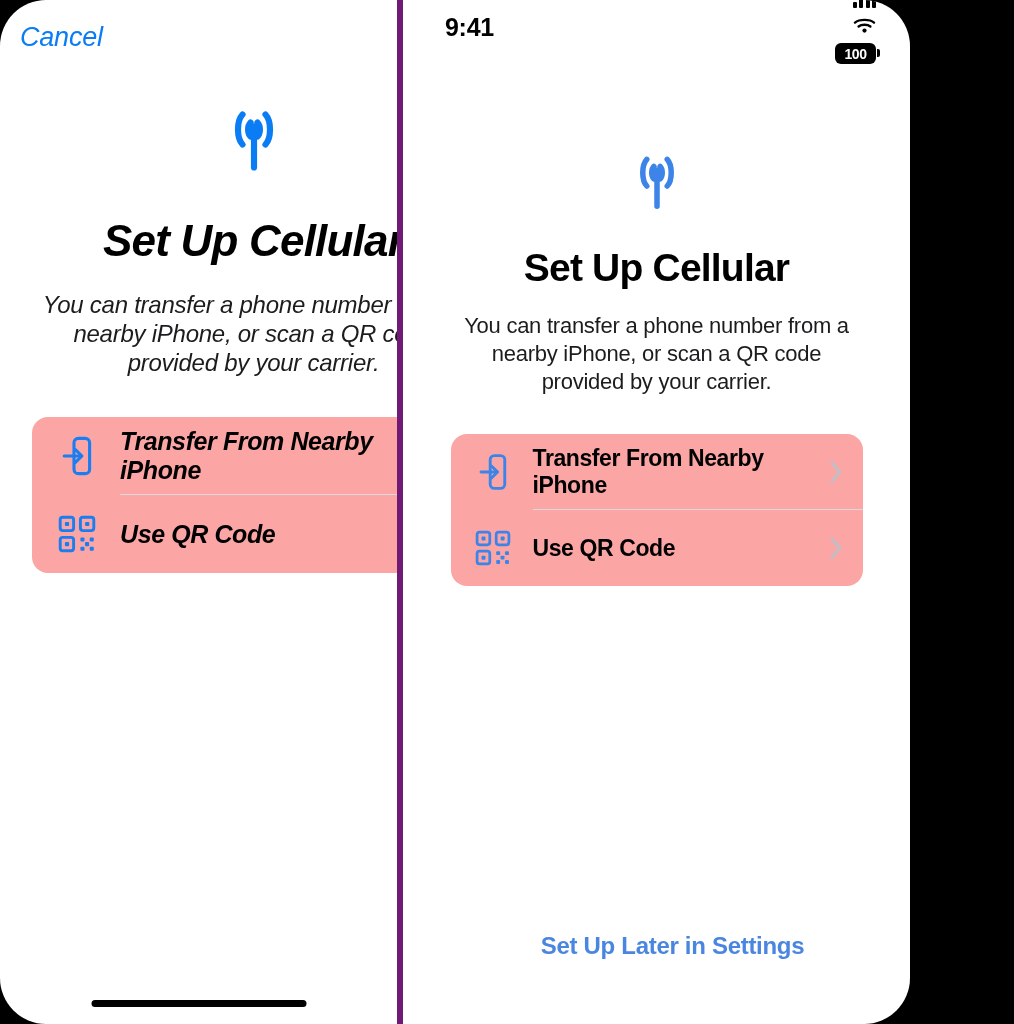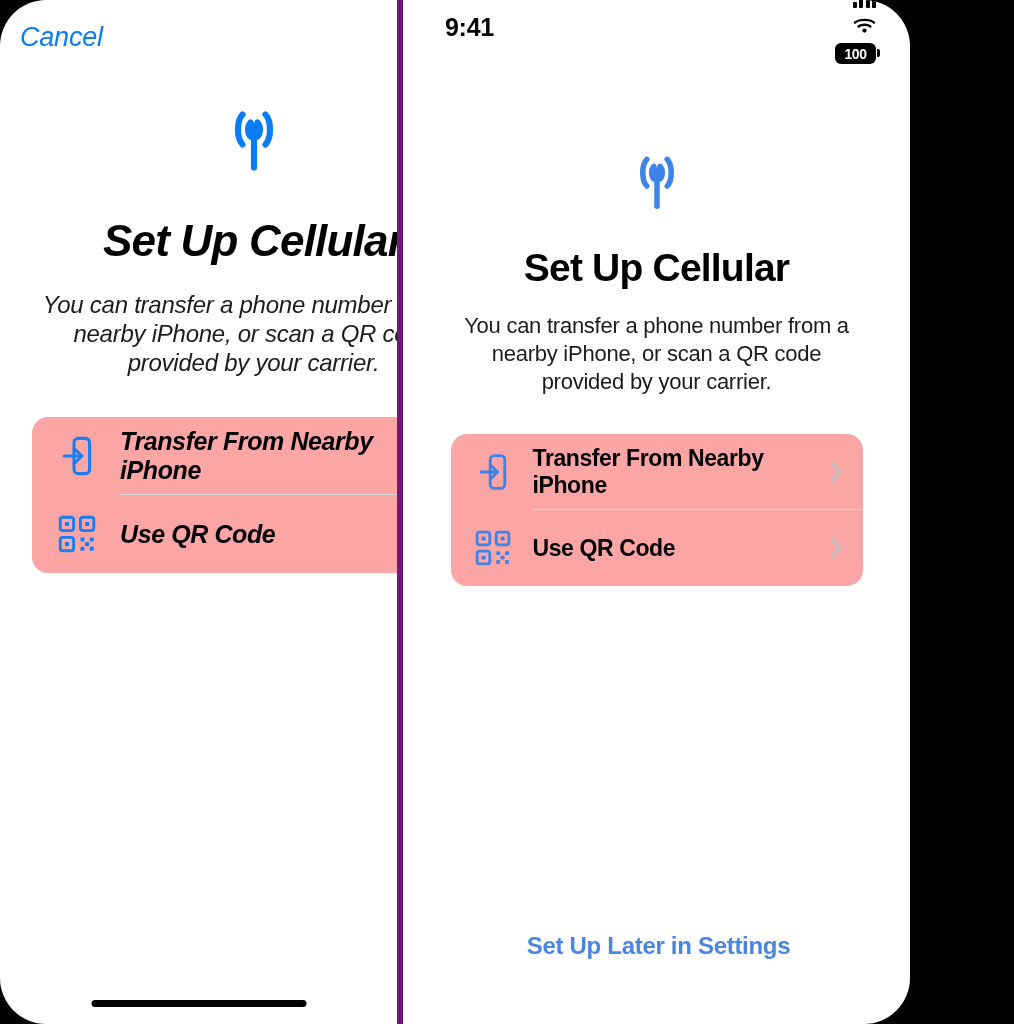--- a/index.html
+++ b/index.html
@@ -197,21 +197,21 @@
     right: 0;
     bottom: 0;
     height: 1px;
     background: #d9d9e0;
   }
   .card-right .row-sep { left: 82px; }
 
   
   .later-link {
     position: absolute;
-    left: 2px;
+    left: 16px;
     top: 932px;
     width: 507px;
     text-align: center;
     font-size: 24px;
     font-weight: bold;
     color: #4a86e0;
     letter-spacing: -0.3px;
     cursor: pointer;
   }
 

